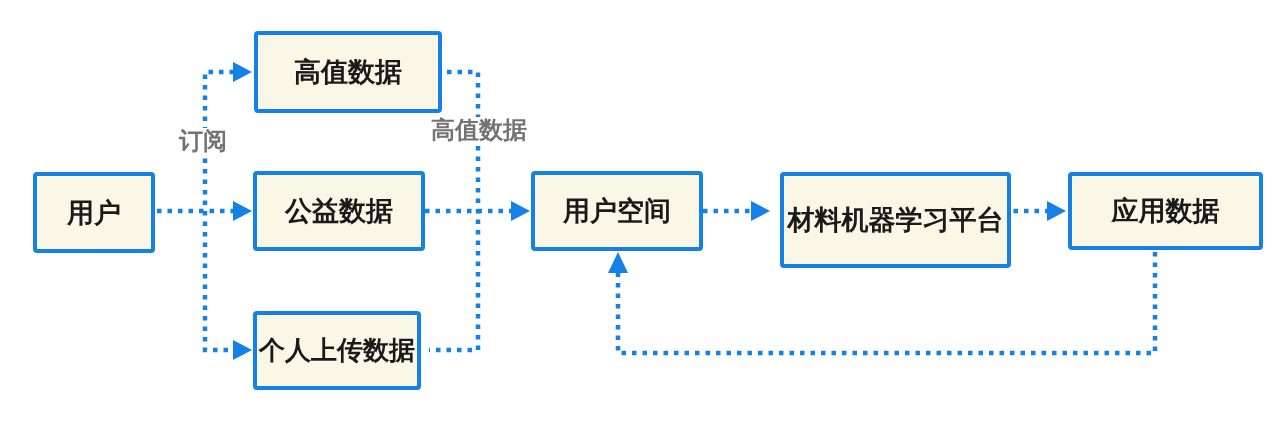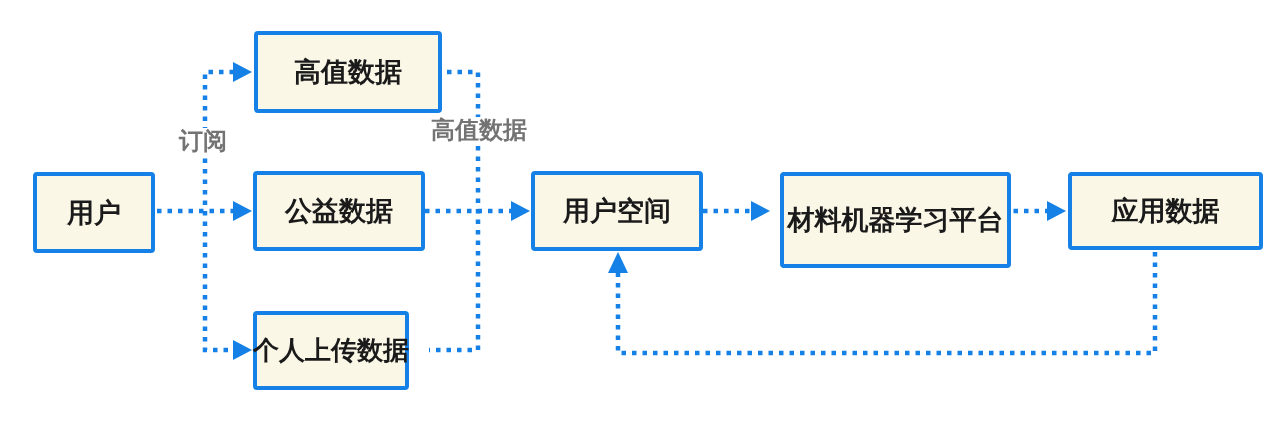--- a/index.html
+++ b/index.html
@@ -43,21 +43,21 @@
     font-size: 27px;
     display: flex;
     align-items: center;
     justify-content: center;
     white-space: nowrap;
     z-index: 2;
   }
   .node-user        { left: 33px;   top: 172px; width: 122px; height: 81px; }
   .node-high-value  { left: 254px;  top: 31px;  width: 188px; height: 82px; }
   .node-public      { left: 253px;  top: 171px; width: 172px; height: 80px; }
-  .node-personal    { left: 253px;  top: 311px; width: 156px; height: 79px; font-size: 26px; }
+  .node-personal    { left: 253px;  top: 311px; width: 168px; height: 79px; font-size: 26px; }
   .node-user-space  { left: 531px;  top: 171px; width: 172px; height: 80px; }
   .node-ml-platform { left: 780px;  top: 172px; width: 231px; height: 96px; }
   .node-app-data    { left: 1068px; top: 172px; width: 195px; height: 78px; }
   .edge-label {
     position: absolute;
     color: #737373;
     font-weight: bold;
     font-size: 24px;
     background: #ffffff;
     padding: 1px 3px;

